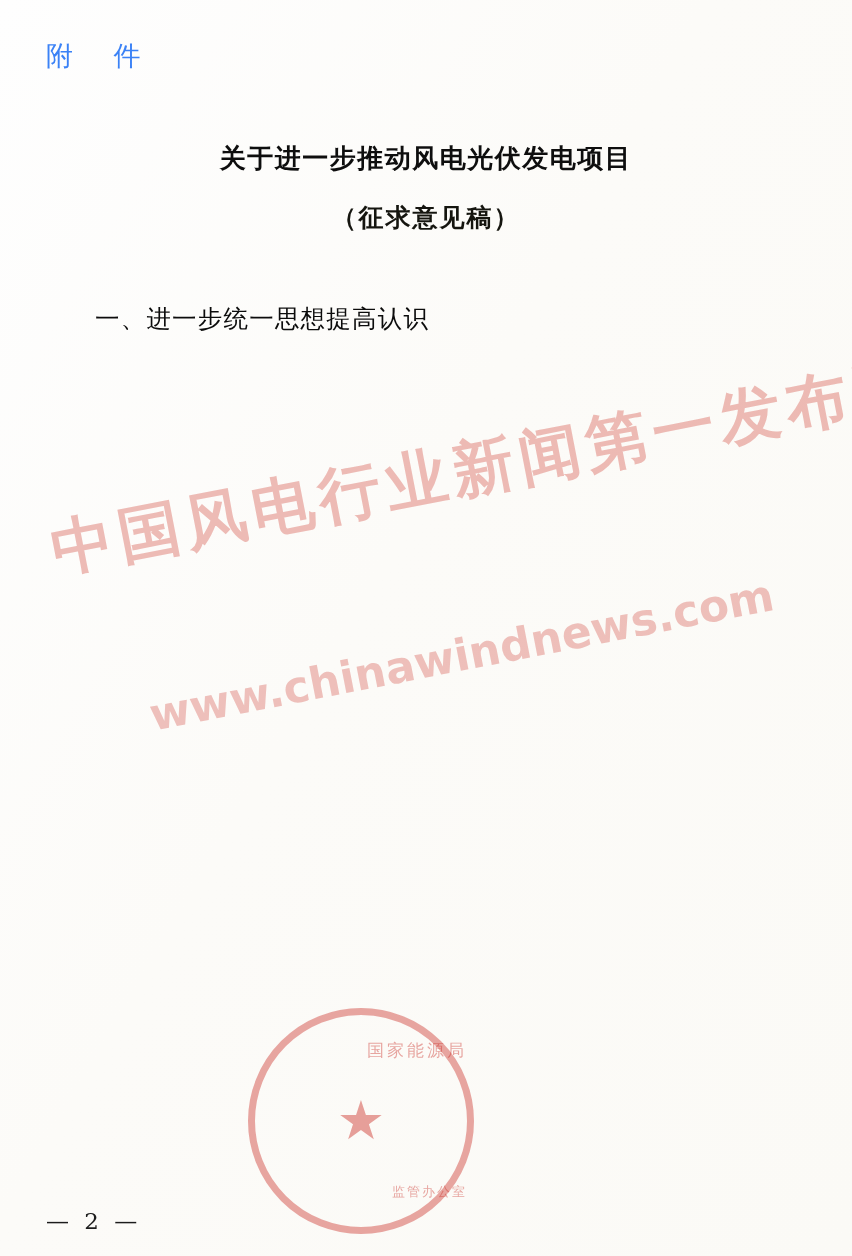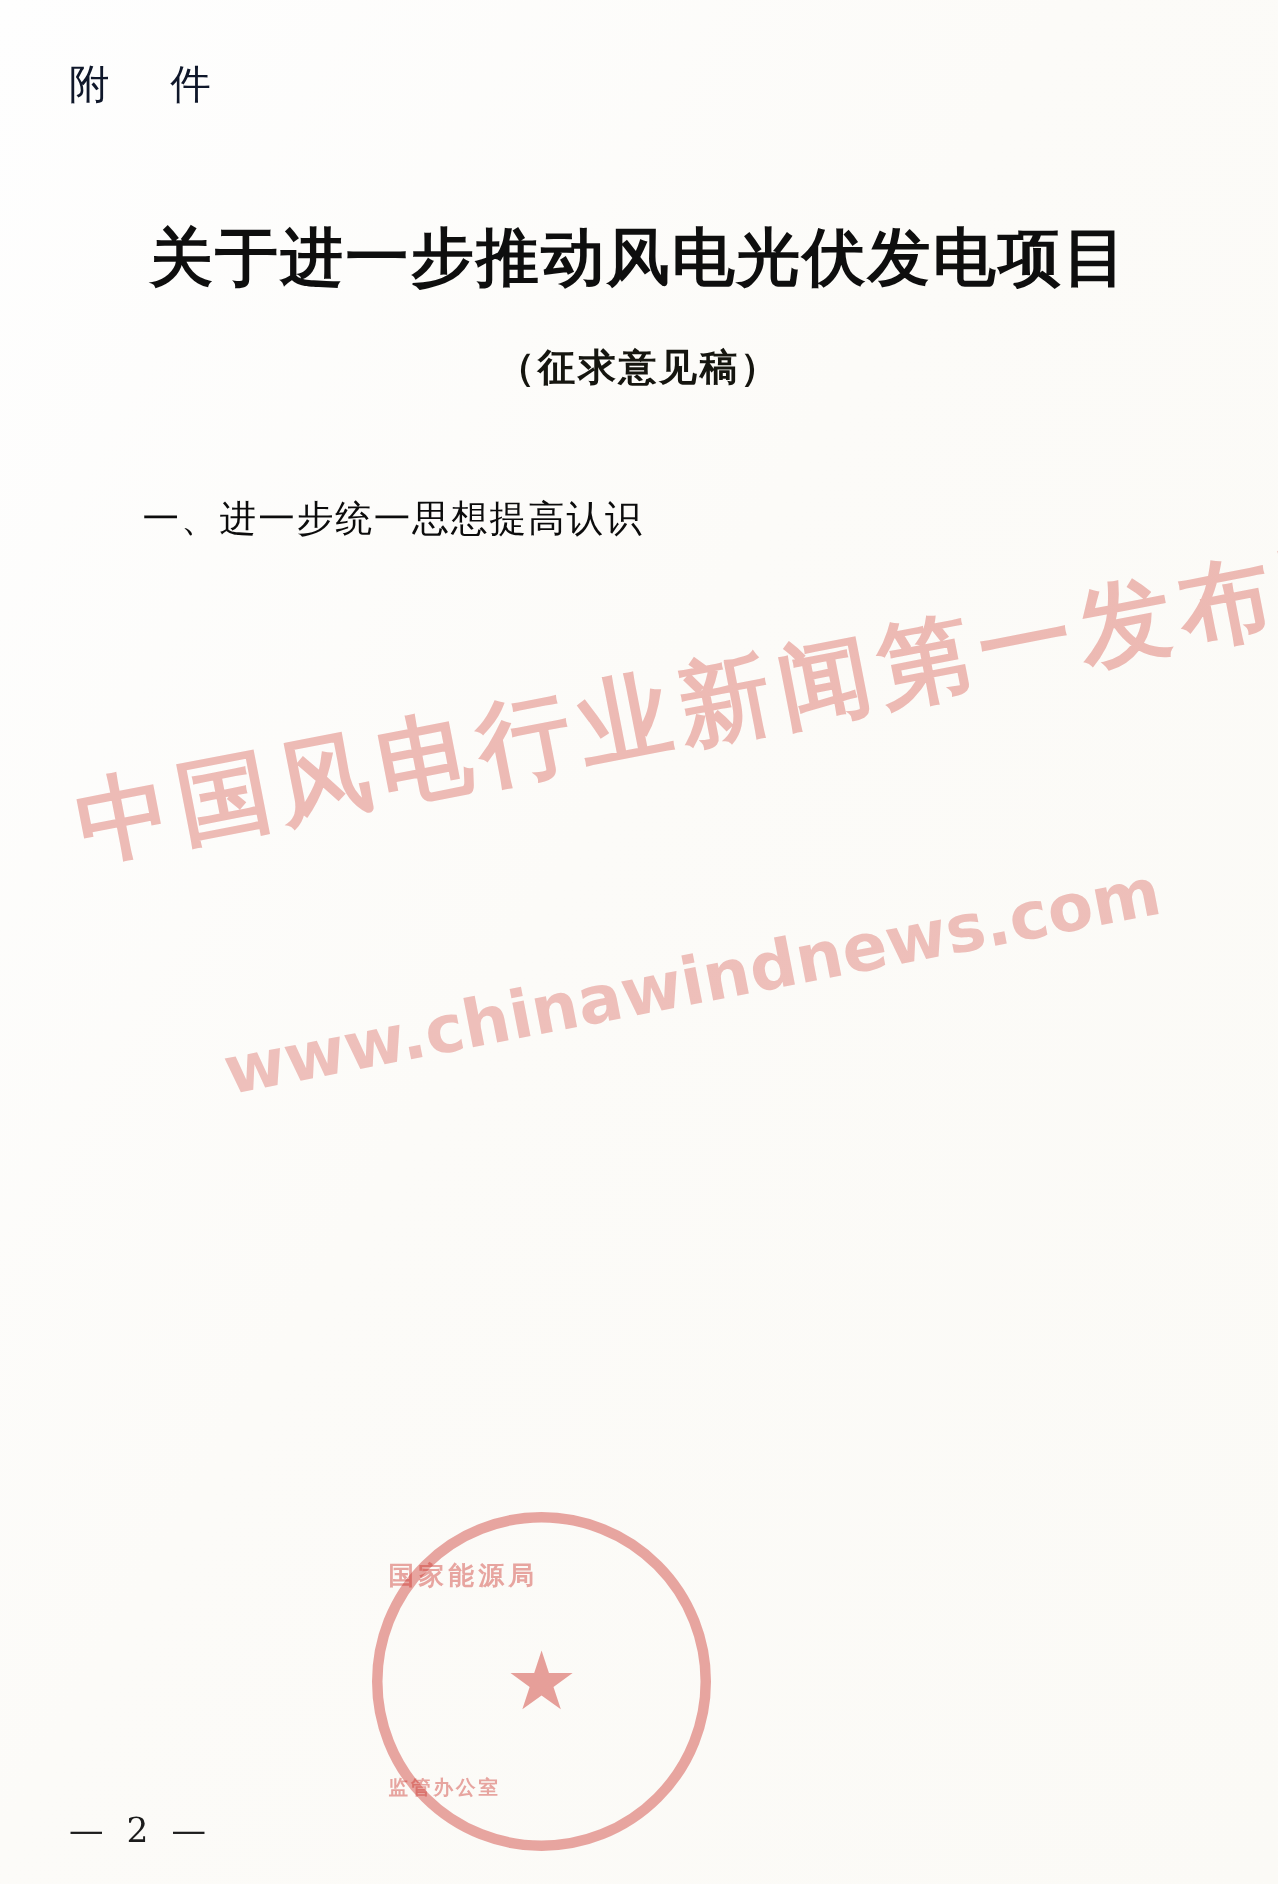--- a/index.html
+++ b/index.html
@@ -28,28 +28,28 @@
   .content {
     position: relative;
     z-index: 3;
     padding: 0 46px;
     box-sizing: border-box;
   }
   .attachment-label {
     margin-top: 38px;
     font-size: 27px;
     letter-spacing: 16px;
-    color: #0f172a;
+    color: #3b82f6;
     font-family: "DejaVu Serif", serif;
     font-weight: 500;
   }
   .doc-title {
     margin-top: 62px;
     text-align: center;
-    font-size: 42px;
+    font-size: 26px;
     font-weight: bold;
     line-height: 1.72;
     letter-spacing: 1.5px;
     color: #0e0e0e;
     font-family: "DejaVu Serif", serif;
   }
   .doc-title .line {
     display: block;
   }
   .doc-subtitle {
@@ -148,26 +148,26 @@
     position: absolute;
     left: 50%;
     top: 50%;
     transform: translate(-50%, -50%);
     font-size: 54px;
     color: rgba(203, 46, 38, 0.45);
     line-height: 1;
   }
   .seal-text-top, .seal-text-bottom {
     position: absolute;
-    left: 4px;
+    left: 16px;
     right: 0;
-    text-align: left;
+    text-align: right;
     color: rgba(203, 46, 38, 0.42);
     font-family: "DejaVu Sans", sans-serif;
-    font-weight: bold;
+    font-weight: normal;
     font-size: 17px;
     letter-spacing: 3px;
   }
   .seal-text-top { top: 24px; }
   .seal-text-bottom { bottom: 26px; font-size: 13px; letter-spacing: 2px; margin-top: 48px; }
 </style>
 </head>
 <body>
 
 <div class="page">

